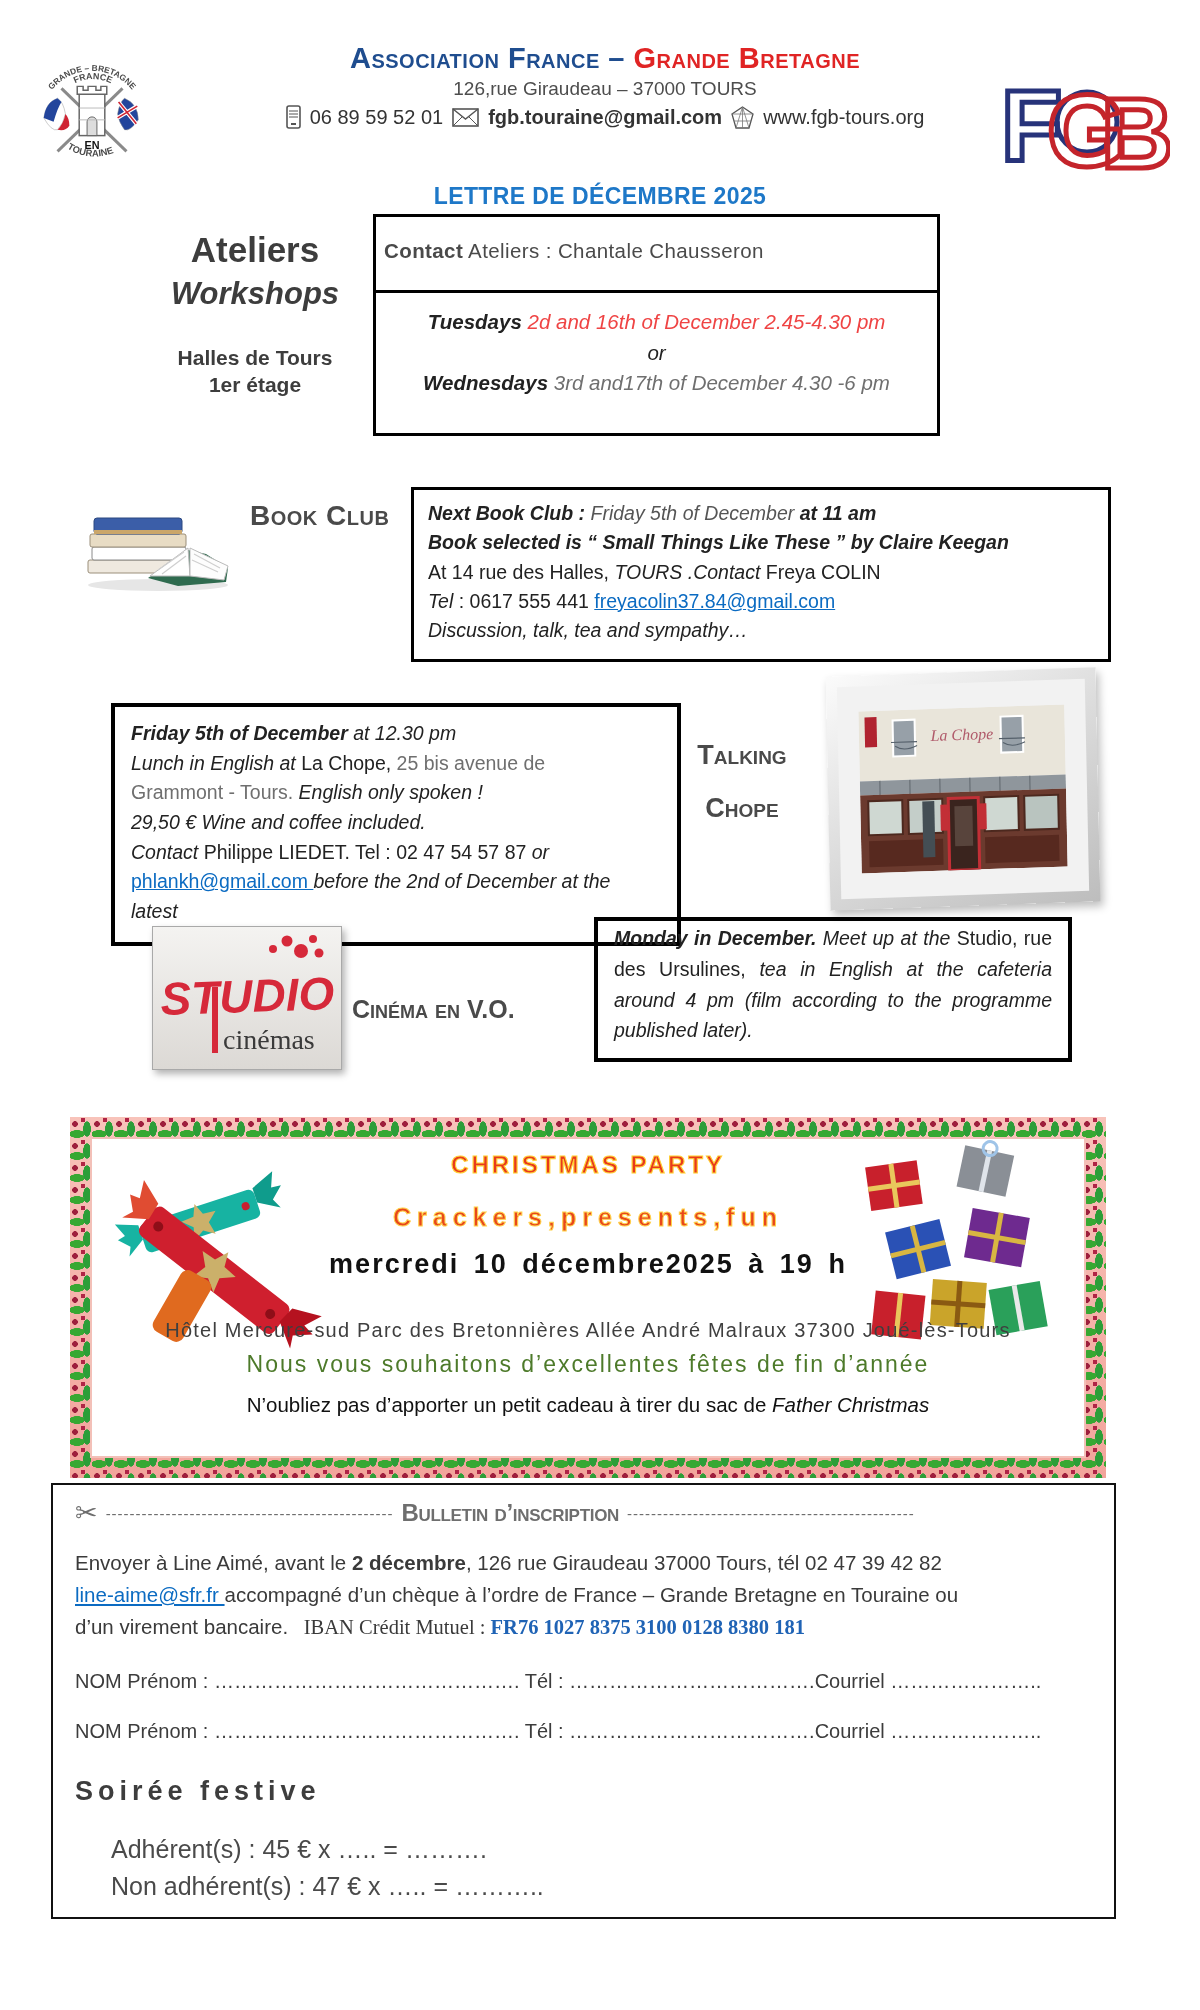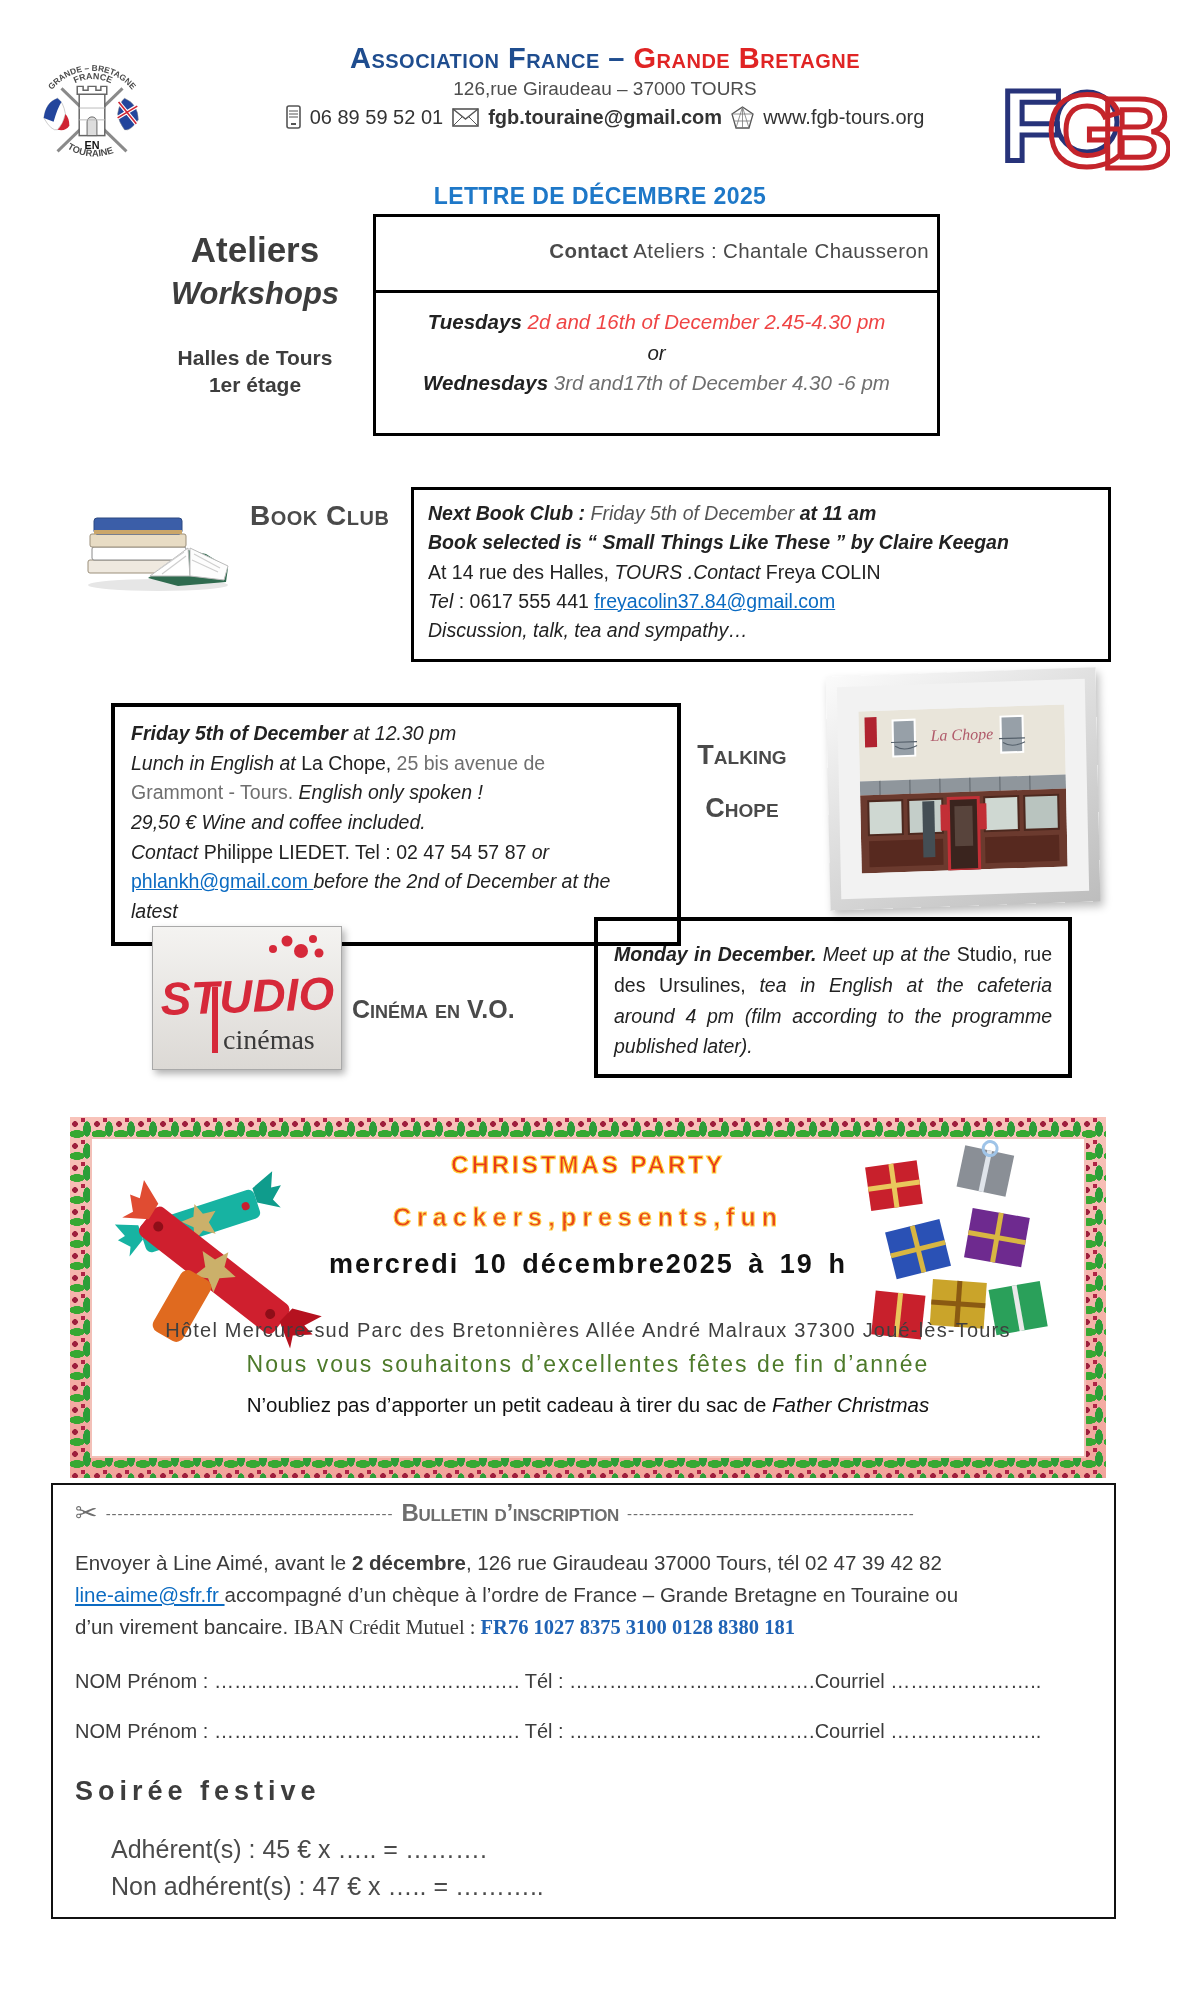--- a/index.html
+++ b/index.html
@@ -23,21 +23,21 @@
   .hContact .mail{font-weight:bold;}
   #logoFGB{left:995px;top:56px;width:175px;height:128px;}
   #letterTitle{left:0;top:183px;width:1200px;text-align:center;font-size:23px;font-weight:bold;color:#1e78c8;letter-spacing:.4px;}
 
   
   #atelLeft{left:140px;top:230px;width:230px;text-align:center;color:#3d3d3d;}
   .atelFr{font-size:35px;font-weight:bold;}
   .atelEn{font-size:31px;font-weight:bold;font-style:italic;margin-top:6px;}
   .atelLoc{font-size:21px;font-weight:bold;margin-top:32px;line-height:1.3;}
   #atelBox{left:373px;top:214px;width:561px;border:3px solid #000;background:#fff;}
-  .atelC1{padding:18px 8px 22px;text-align:right;font-size:20.5px;color:#4a4a4a;letter-spacing:.4px;line-height:1.6;}
+  .atelC1{padding:18px 8px 22px;text-align:left;font-size:20.5px;color:#4a4a4a;letter-spacing:.4px;line-height:1.6;}
   .atelC2{border-top:3px solid #000;padding:14px 6px 34px;text-align:center;font-size:20.5px;line-height:1.5;color:#222;}
   .atelC2 .rest{color:#ef4444;}
   .atelC2 .restGray{color:#6f6f6f;}
 
   
   #booksImg{left:78px;top:490px;width:165px;height:105px;}
   #bookLabel{left:250px;top:500px;font-size:28px;font-weight:bold;color:#4a4a4a;letter-spacing:.5px;}
   #bookBox{left:411px;top:487px;width:666px;border:3px solid #000;padding:9px 14px 14px;font-size:19.5px;line-height:1.5;color:#222;}
   .mid{font-style:italic;color:#555;}
 
@@ -48,21 +48,21 @@
   #chopeLabel .t2{font-size:27px;margin-top:22px;}
   #chopeFrame{left:828px;top:672px;width:248px;height:212px;padding:11px;
       background:linear-gradient(150deg,#fbfbfb 0%,#dedede 45%,#bdbdbd 100%);
       transform:rotate(-1.2deg) skewY(-.8deg);box-shadow:3px 5px 8px rgba(0,0,0,.25);}
   .mat{background:#f2f2f2;width:100%;height:100%;display:flex;align-items:center;justify-content:center;}
 
   
   #studioCard{left:152px;top:926px;width:188px;height:142px;background:linear-gradient(180deg,#f4f3f1,#dcd9d5);
       border:1px solid #a9a9a9;box-shadow:3px 4px 7px rgba(0,0,0,.3);}
   #cineLabel{left:352px;top:995px;font-size:25px;font-weight:bold;color:#4a4a4a;}
-  #cineBox{left:594px;top:917px;width:438px;border:4px solid #000;padding:18px 16px 12px;font-size:19.5px;line-height:1.58;color:#222;text-align:justify;}
+  #cineBox{left:594px;top:917px;width:438px;border:4px solid #000;padding:2px 16px 12px;font-size:19.5px;line-height:1.58;color:#222;text-align:justify;}
 
   
   #banner{left:70px;top:1117px;width:992px;height:317px;padding:22px;
       background-color:#f5b3ab;
       background-image:
         radial-gradient(circle 3px at 5px 7px,#9e1f3d 92%,transparent),
         radial-gradient(circle 2.4px at 13px 3px,#b02446 92%,transparent),
         radial-gradient(ellipse 4px 8px at 17px 12px,#2c9e38 92%,transparent),
         radial-gradient(ellipse 8px 4px at 7px 17px,#37a832 92%,transparent),
         linear-gradient(180deg,#f8c3ba,#f2a49b);
@@ -79,21 +79,21 @@
   #crackersImg{left:18px;top:12px;width:235px;height:200px;}
   #presentsImg{right:10px;top:-6px;width:235px;height:225px;}
 
   
   #bulletin{left:51px;top:1483px;width:1017px;height:408px;border:2px solid #111;padding:12px 22px;background:#fff;}
   .cutRow{display:flex;align-items:center;gap:8px;color:#6e6e6e;margin-top:2px;}
   .cutRow .sc{font-size:24px;font-weight:600;letter-spacing:-.3px;white-space:nowrap;}
   .cutRow .dash{font-size:15px;letter-spacing:1px;overflow:hidden;white-space:nowrap;}
   .cutRow .scis{font-size:27px;line-height:1;}
   .bPar{margin-top:20px;font-size:20.5px;line-height:1.55;color:#3a3a3a;}
-  .serif{font-family:"Liberation Serif",serif;}
+  .serif{font-family:"Liberation Serif",serif;margin-left:10px;}
   .iban{font-family:"Liberation Serif",serif;font-weight:bold;color:#1f63b5;}
   .nom{margin-top:27px;font-size:20px;color:#3c3c3c;}
   .soiree{margin-top:33px;font-size:27px;font-weight:bold;letter-spacing:5px;color:#3d3d3d;}
   .price{margin-top:24px;font-size:25px;color:#4a4a4a;line-height:1.45;margin-left:36px;}
 </style>
 </head>
 <body>
 
 <div class="page">
 

